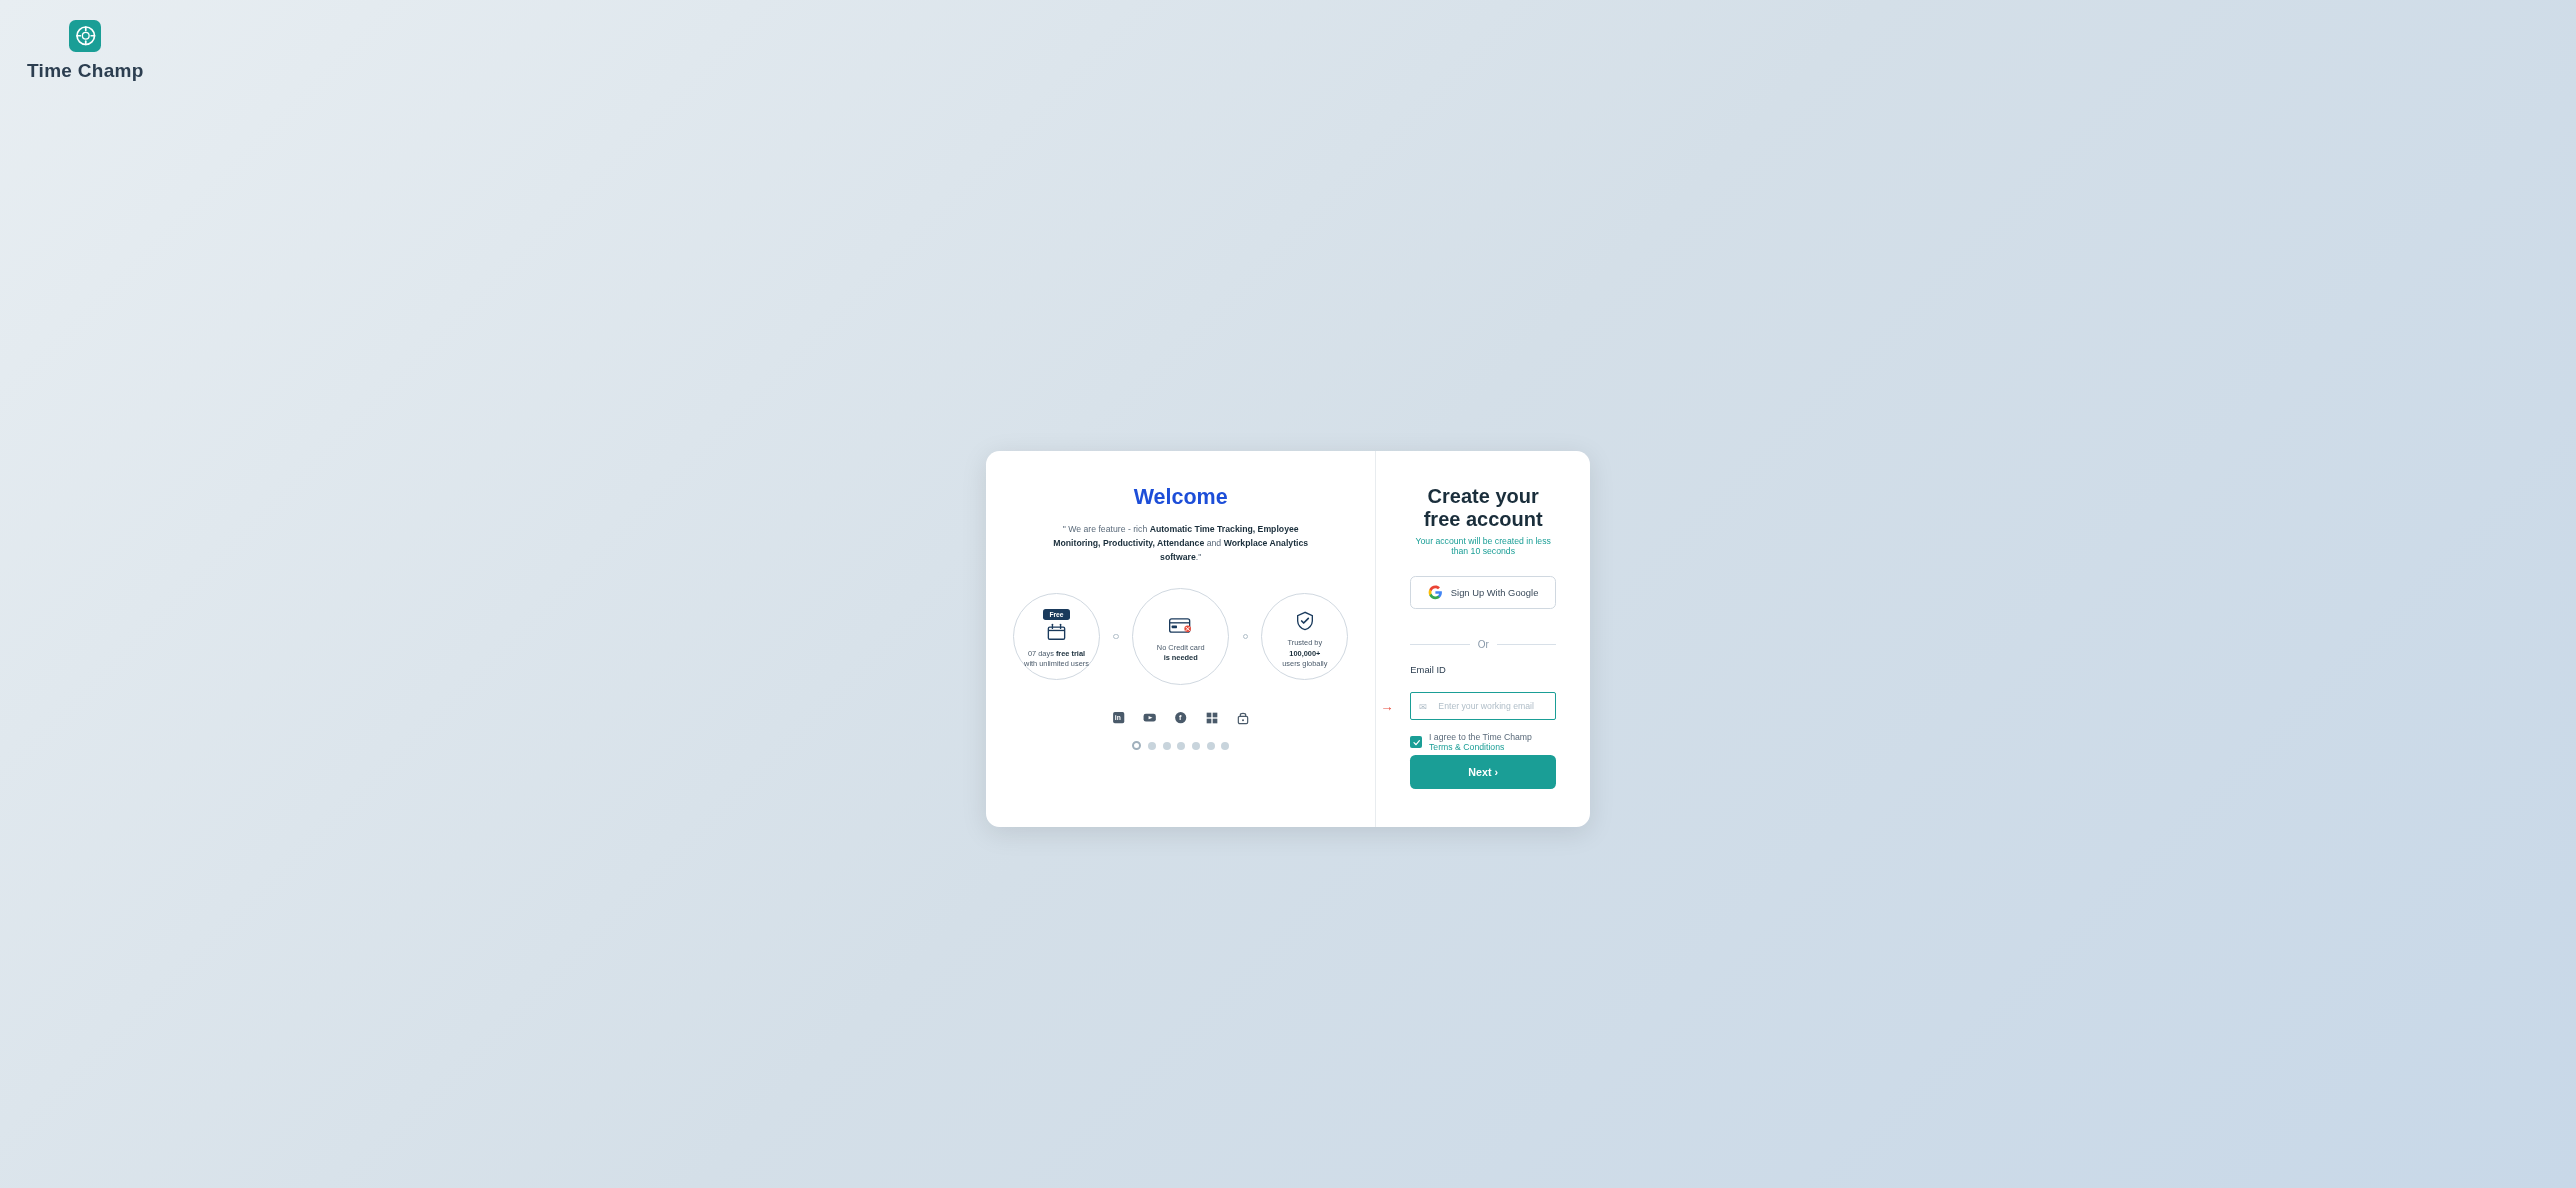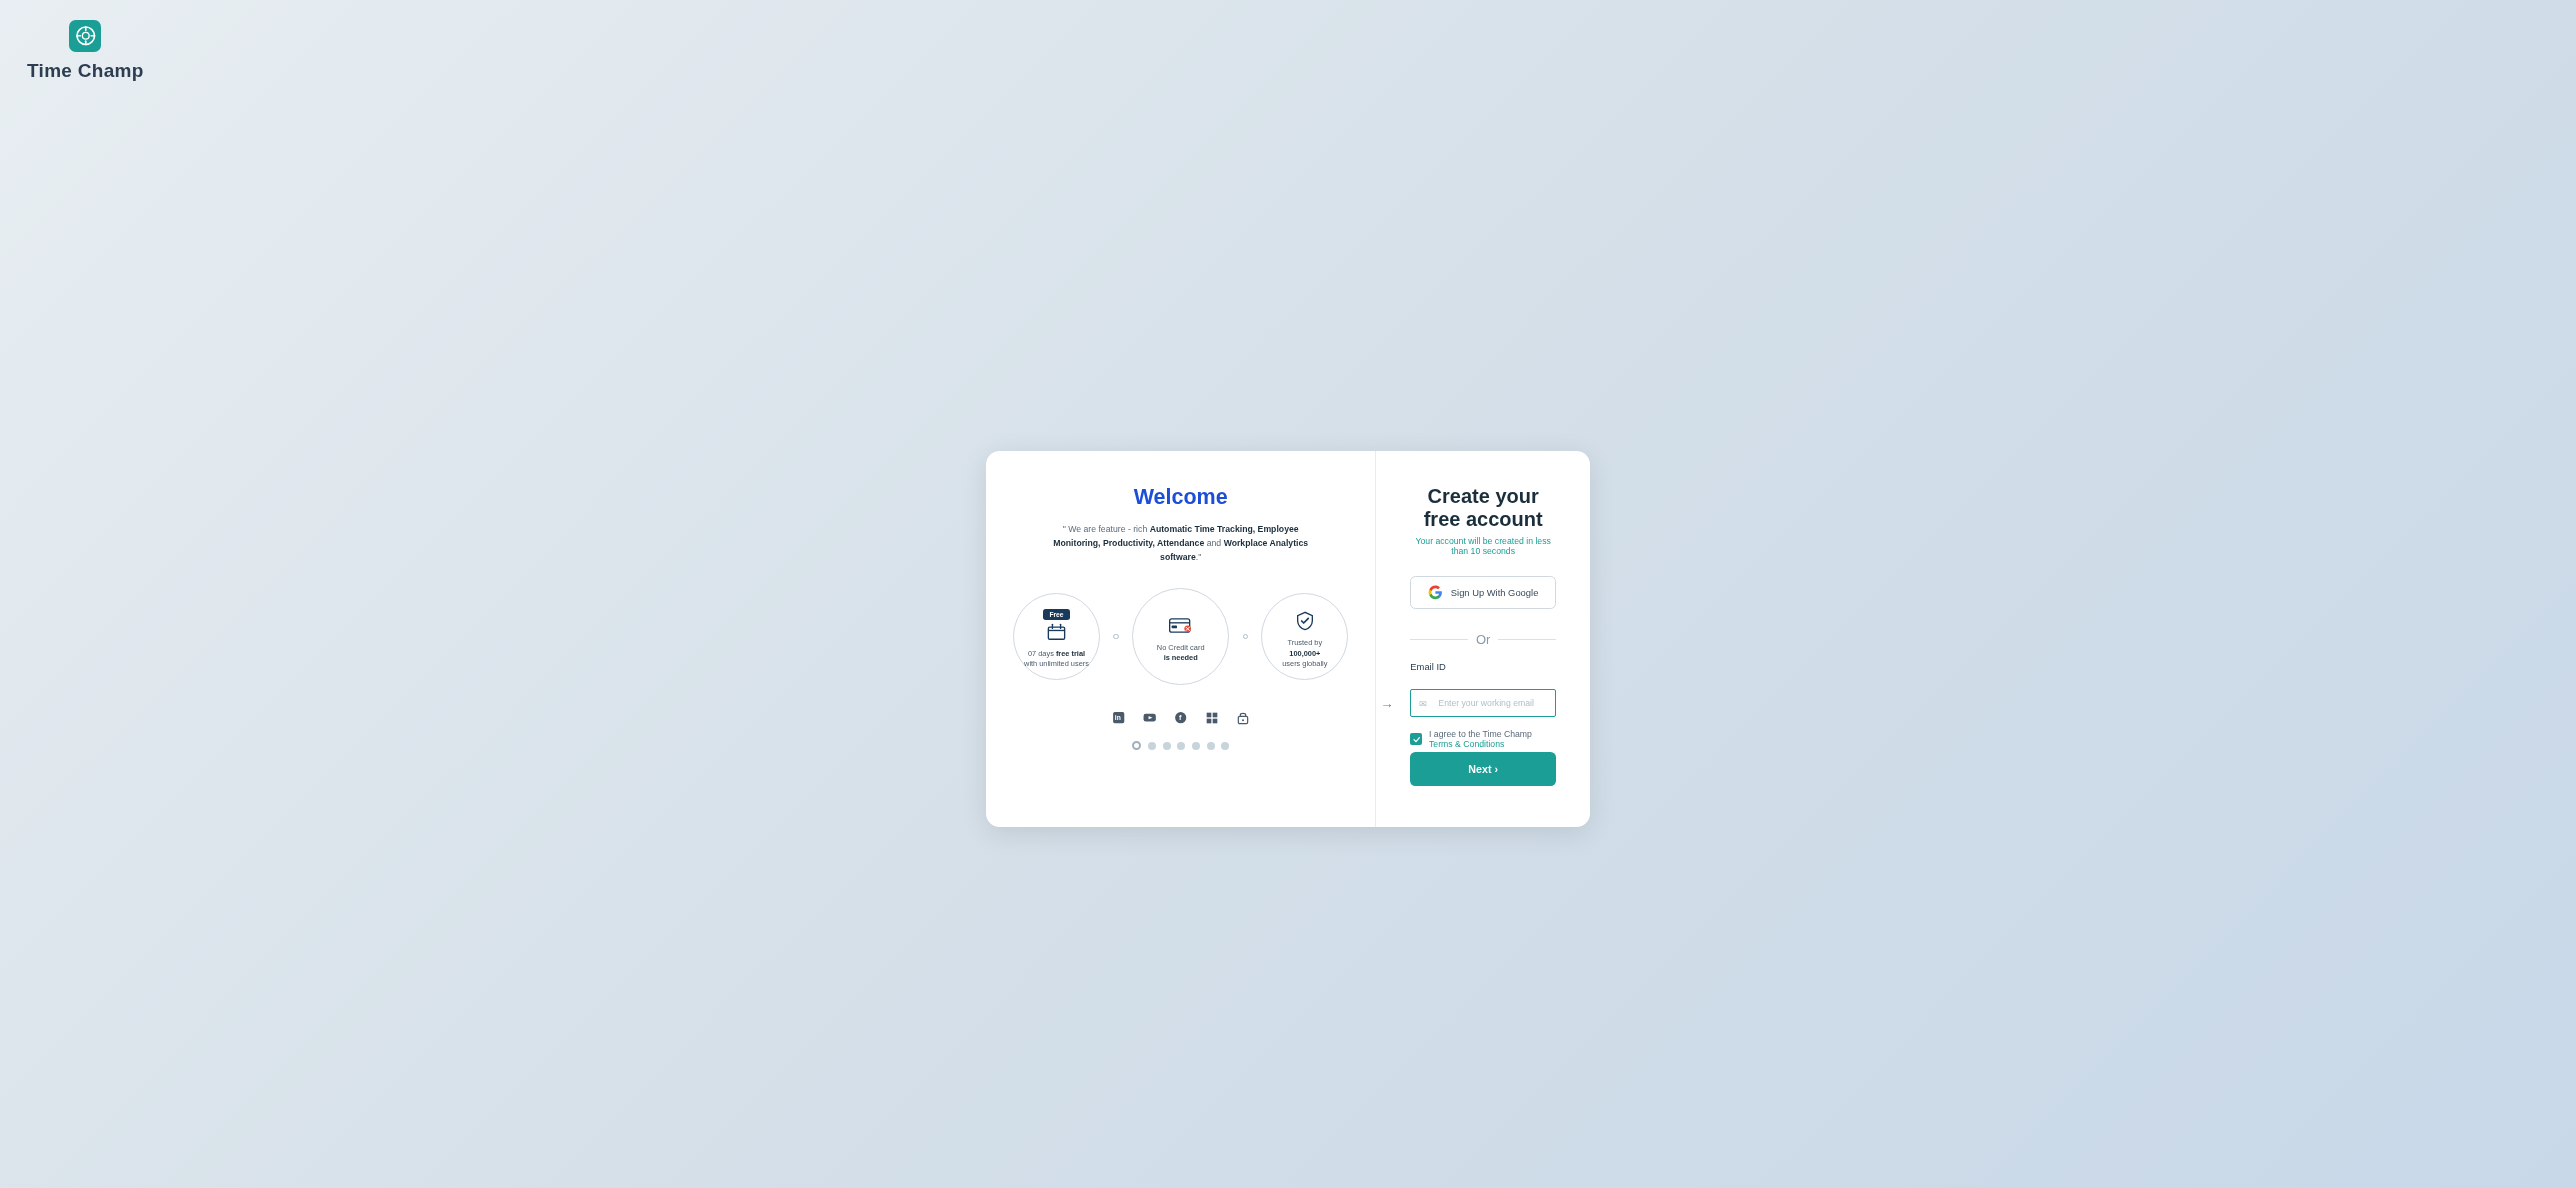--- a/index.html
+++ b/index.html
@@ -230,21 +230,21 @@
       width: 100%;
       max-width: 241px;
       padding: 8px 13.4px;
       border: 1px solid #d0d8e0;
       border-radius: 5.4px;
       background: #fff;
       cursor: pointer;
       font-size: 9.4px;
       color: #3a4a5a;
       font-weight: 500;
-      margin-bottom: 23px;
+      margin-bottom: 30px;
       transition: box-shadow 0.2s;
     }
 
     .google-logo {
       width: 14.8px;
       height: 14.8px;
     }
 
     .divider-row {
       display: flex;
@@ -255,21 +255,21 @@
       margin-bottom: 14.8px;
     }
 
     .divider-line {
       flex: 1;
       height: 0.7px;
       background: #d8e0e8;
     }
 
     .divider-text {
-      font-size: 13px;
+      font-size: 10px;
       color: #8a9aaa;
     }
 
     .form-group {
       width: 100%;
       max-width: 241px;
       margin-bottom: 12px;
     }
 
     .form-label {

